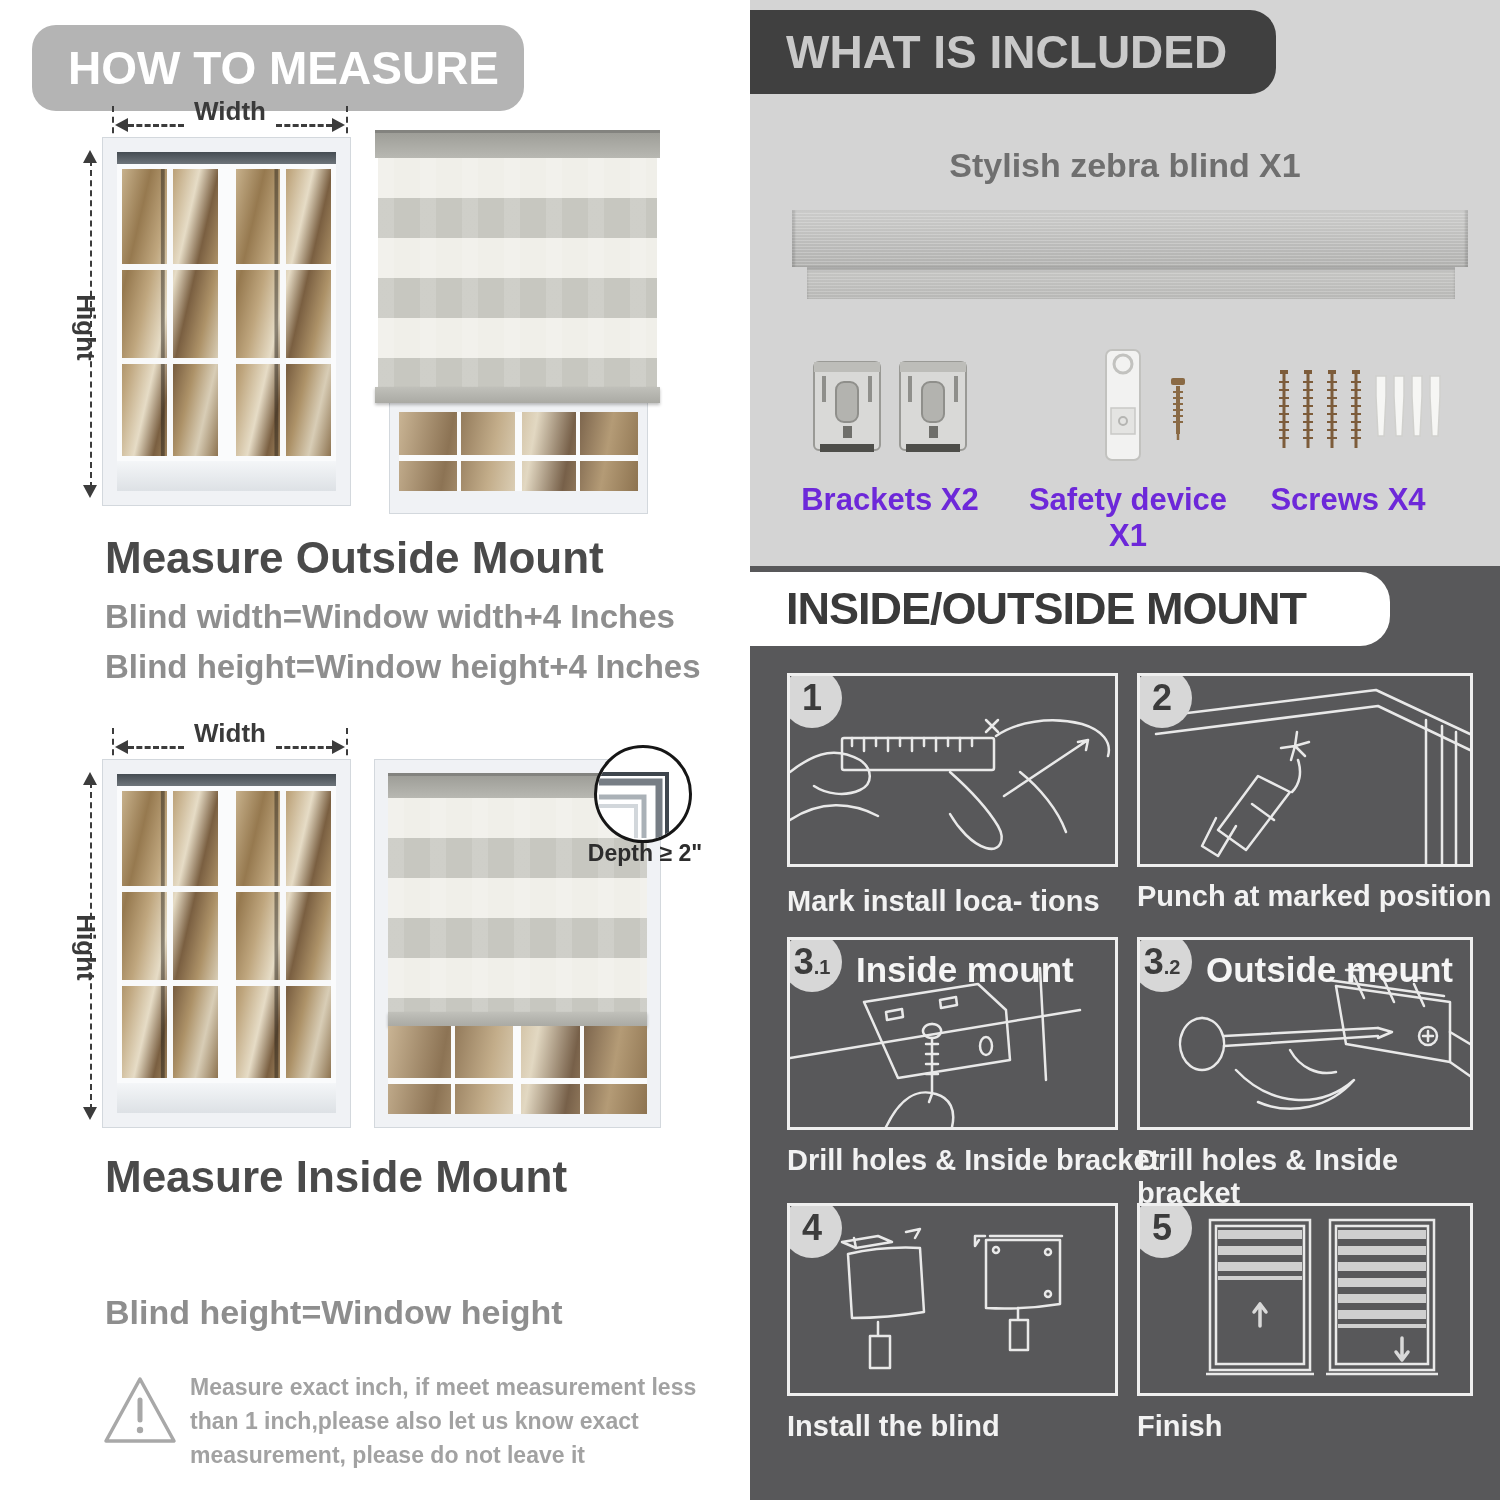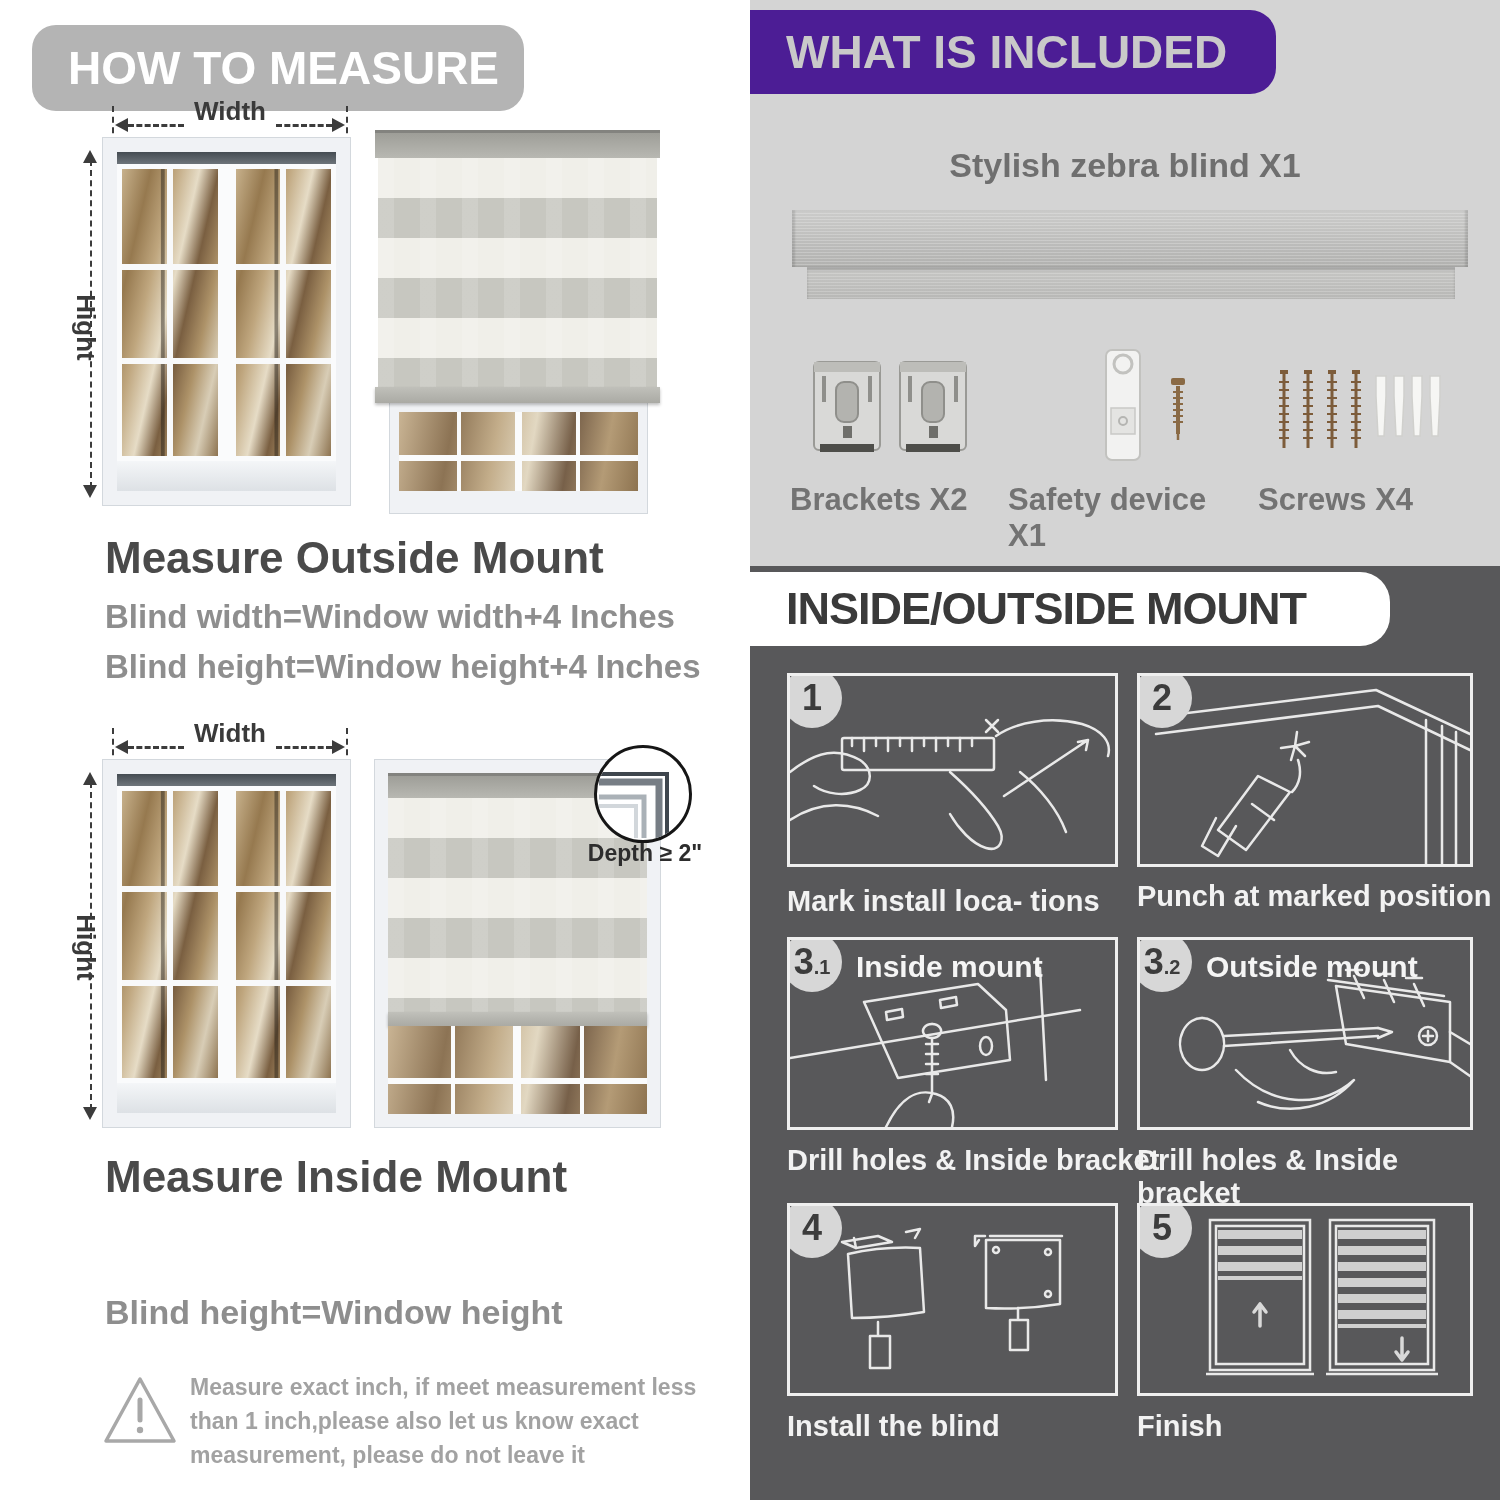--- a/index.html
+++ b/index.html
@@ -66,45 +66,45 @@
       linear-gradient(100deg,#c9b494 0%,#8c7354 22%,#c3ad8a 40%,#e2d8c2 55%,#776049 70%,#b49b76 85%,#8d7350 100%);}
 
   .inset-circle{width:92px;height:92px;border-radius:50%;border:3px solid #161616;background:#fff;overflow:hidden;}
   .depth-label{font-size:23px;font-weight:bold;color:#2d2d2d;text-align:center;}
 
   .warn-text{font-size:23px;font-weight:bold;color:#a2a2a2;line-height:34px;}
 
   
   .panel-light{left:750px;top:0;width:750px;height:566px;background:#d4d4d4;}
   .panel-dark{left:750px;top:566px;width:750px;height:934px;background:#58585a;}
-  .pill-included{left:750px;top:10px;width:526px;height:84px;background:#4c1d95;
+  .pill-included{left:750px;top:10px;width:526px;height:84px;background:#404040;
     border-radius:0 26px 26px 0;color:#c9c9c9;font-size:46px;font-weight:bold;
     line-height:84px;padding-left:36px;box-sizing:border-box;}
   .product-title{left:750px;top:146px;width:750px;text-align:center;
     font-size:34px;font-weight:bold;color:#6f6f6f;}
   .rail1{left:792px;top:210px;width:676px;height:57px;
     background-image:repeating-linear-gradient(180deg, rgba(255,255,255,.22) 0 1px, transparent 1px 3px),
       linear-gradient(#cccccb,#b1b1af);
     box-shadow:inset 3px 0 2px rgba(0,0,0,.12), inset -3px 0 2px rgba(0,0,0,.12);}
   .rail2{left:807px;top:267px;width:648px;height:32px;
     background-image:repeating-linear-gradient(180deg, rgba(255,255,255,.2) 0 1px, transparent 1px 3px),
       linear-gradient(#c7c7c5,#b7b7b5);
     box-shadow:inset 0 3px 3px rgba(0,0,0,.18);}
-  .comp-label{font-size:31px;font-weight:bold;color:#737373;text-align:left;}
+  .comp-label{font-size:31px;font-weight:bold;color:#6d28d9;text-align:center;}
 
   .pill-mount{left:750px;top:572px;width:640px;height:74px;background:#ffffff;
     border-radius:0 30px 30px 0;color:#3a3a3a;font-size:45px;font-weight:bold;letter-spacing:-1px;
     line-height:74px;padding-left:36px;box-sizing:border-box;}
 
   .step{border:3px solid #efefef;background:#58585a;box-sizing:border-box;overflow:hidden;}
   .badge{position:absolute;left:-8px;top:-8px;width:60px;height:60px;border-radius:50%;
     background:#d7d7d7;color:#3c3c3c;display:flex;align-items:center;justify-content:center;}
   .badge .num{font-size:36px;font-weight:bold;line-height:1;}
   .badge .sub{font-size:20px;font-weight:bold;line-height:1;margin-top:10px;}
-  .step-title{position:absolute;left:66px;top:10px;color:#f5f5f5;font-size:30px;font-weight:bold;}
+  .step-title{position:absolute;left:66px;top:10px;color:#f5f5f5;font-size:35px;font-weight:bold;}
   .caption{color:#f2f2f2;font-size:29px;font-weight:bold;}
   .lineart{stroke:#e9e9e9;fill:none;stroke-width:2.5;stroke-linecap:round;stroke-linejoin:round;}
 </style>
 </head>
 <body>
 
 <div id="page">
 
   <div class="abs pill-left">HOW TO MEASURE</div>
 

